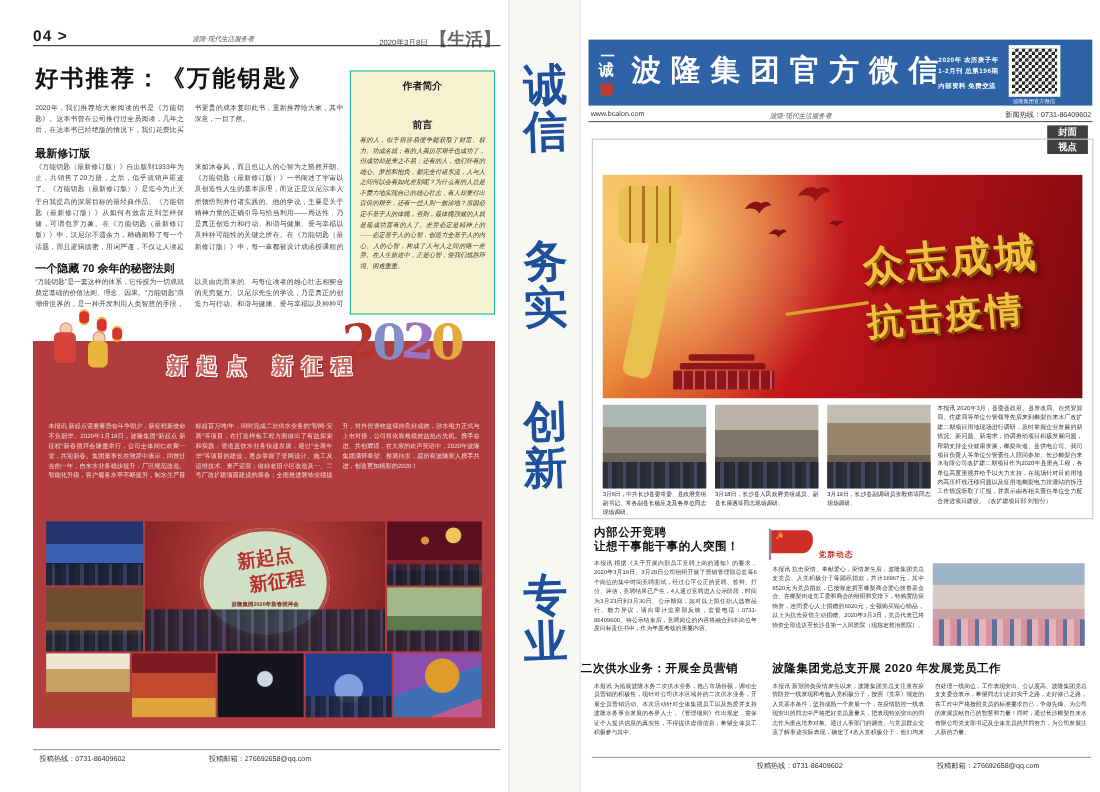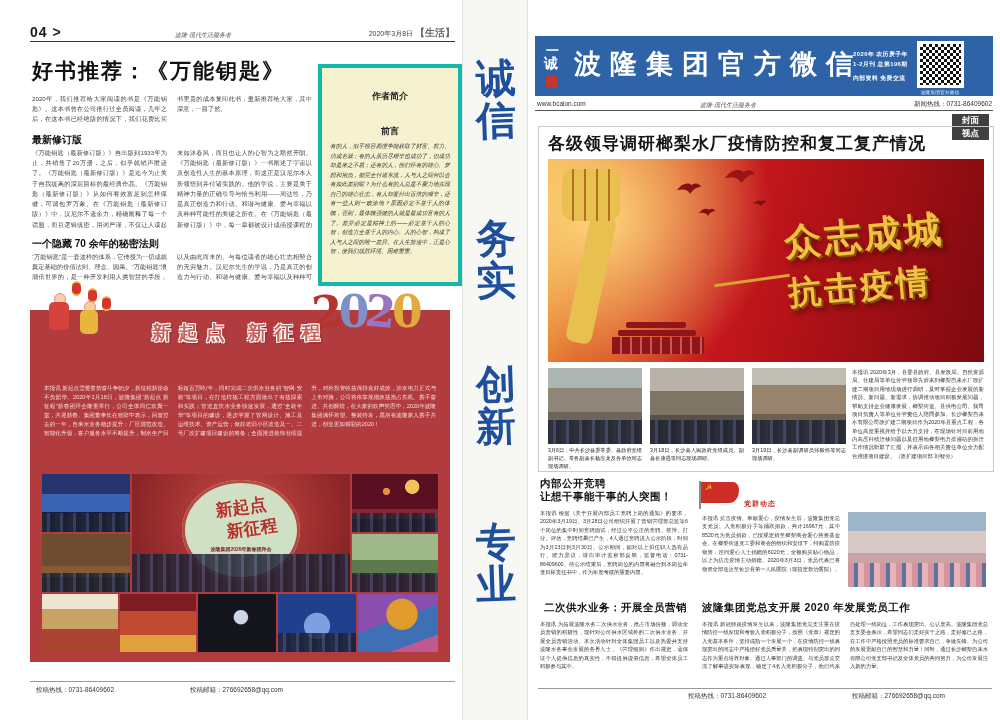--- a/index.html
+++ b/index.html
@@ -7,35 +7,35 @@
           font-family:"Liberation Sans",sans-serif;color:#333;}
   .abs{position:absolute;}
   .jt{text-align:justify;}
   .serif{font-family:"DejaVu Serif",serif;}
   .clip{overflow:hidden;}
 
   
   #lp-pageno{left:30px;top:24px;font-size:14px;font-weight:700;color:#1a1a1a;letter-spacing:1px;}
   #lp-slogan{left:175px;top:31px;font-size:6px;font-style:italic;color:#555;}
   #lp-date{left:318px;top:26px;width:137px;text-align:right;font-size:7px;color:#444;}
-  #lp-date .sect{font-size:10px;color:#666;font-family:Liberation Sans, sans-serif;font-weight:700;text-align:right;}
+  #lp-date .sect{font-size:16px;color:#666;font-family:Liberation Sans, sans-serif;font-weight:700;text-align:right;}
   #lp-rule{left:30px;top:41px;width:425px;height:1px;background:#333;}
 
   #bk-headline{left:32px;top:57px;font-size:21px;font-weight:800;color:#111;letter-spacing:2px;}
   .twocol{column-count:2;column-gap:10px;}
   .body6{font-size:6.2px;line-height:1.65;color:#444;}
   #bk-intro{left:32px;top:94px;width:280px;height:34px;}
   .subhead{font-size:10px;font-weight:800;color:#111;}
   #bk-s1-title{left:32px;top:133px;}
   #bk-s1-body{left:32px;top:148px;width:280px;height:84px;}
   #bk-s2-title{left:32px;top:237px;}
   #bk-s2-body{left:32px;top:252px;width:280px;height:36px;}
 
-  #author-box{left:318px;top:64px;width:144px;height:222px;background:#f6f2cf;border:4px solid #14b8a6;
-              box-sizing:border-box;padding:21px 8px;}
+  #author-box{left:318px;top:64px;width:132px;height:222px;background:#f6f2cf;border:1px solid #14b8a6;
+              box-sizing:border-box;padding:6px 8px;}
   .ab-title{text-align:center;font-weight:800;font-size:9px;color:#222;margin:1px 0 4px;}
   .ab-text{font-size:5.7px;line-height:1.68;color:#333;text-align:justify;font-family:"DejaVu Serif",serif;font-style:italic;}
   .book-cover{float:right;width:46px;height:60px;margin:1px 0 3px 4px;position:relative;border:1px solid #9a9a7a;
               background:linear-gradient(180deg,#2f6b3e 0 10%,#e9e6d8 10% 22%,#3c7d49 22% 58%,#efead9 58% 72%,#b23a31 72% 100%);}
   .book-cover .bc-title{position:absolute;left:0;top:24px;width:100%;text-align:center;font-size:7px;font-weight:800;color:#fff;
               text-shadow:0 0 1px #1c4427;}
 
   
   #gala{left:30px;top:310px;width:420px;height:352px;background:#b23b3e;}
   #gala-t1{left:30px;top:320px;width:420px;text-align:center;font-size:19px;font-weight:900;letter-spacing:8px;
@@ -145,21 +145,21 @@
   .flag-pole{position:absolute;left:0;top:0;width:2px;height:28px;background:#8a8a8a;}
   .flag-cloth{position:absolute;left:2px;top:1px;width:38px;height:21px;background:#cf2e26;border-radius:0 6px 10px 0/0 8px 12px 0;}
   .flag-emblem{position:absolute;left:6px;top:3px;color:#f4d03f;font-size:8px;line-height:8px;}
   #party-label{left:744px;top:499px;font-size:7px;font-weight:800;color:#c3342c;letter-spacing:1px;}
   #charity-title{left:776px;top:493px;width:214px;font-size:10px;}
   #charity-body{left:702px;top:514px;width:138px;height:74px;font-size:5.3px;line-height:1.6;text-align:justify;overflow:hidden;}
   #charity-photo{left:848px;top:512px;width:138px;height:75px;
      background:linear-gradient(180deg,#9db4c9 0 26%,#d8c9c4 26% 55%,#c9a3a8 55%);}
   #charity-photo.crowd::after{background:repeating-linear-gradient(90deg,#d88f9e 0 6px,#4a6a9a 6px 10px,#e8b9be 10px 16px);}
 
-  #water-t{left:544px;top:601px;}
+  #water-t{left:528px;top:601px;}
   #water-body{left:540px;top:620px;width:148px;height:64px;font-size:5.3px;line-height:1.6;text-align:justify;overflow:hidden;}
   #member-t{left:702px;top:601px;}
   #member-body{left:702px;top:620px;width:286px;height:64px;column-count:2;column-gap:10px;
                font-size:5.3px;line-height:1.6;text-align:justify;overflow:hidden;}
   #rp-footline{left:538px;top:688px;width:454px;height:1px;background:#999;}
   #rp-foot-hot{left:688px;top:692px;}
   #rp-foot-mail{left:852px;top:692px;}
   .dove{position:absolute;}
 </style>
 </head>
@@ -253,21 +253,20 @@
   <div class="abs" id="rp-web">www.bcalon.com</div>
   <div class="abs serif" id="rp-slogan">波隆·现代生活服务者</div>
   <div class="abs" id="rp-hotline">新闻热线：0731-86409602</div>
   <div class="abs" id="rp-subrule"></div>
   <div class="abs" id="rp-tag">
     <span style="display:block;">封面</span>
     <span style="display:block;">视点</span>
   </div>
 
   <div class="abs" id="storybox"></div>
-  <div class="abs" id="story-headline">各级领导调研榔梨水厂疫情防控和复工复产情况</div>
 
   <div class="abs" id="poster">
     <div class="fist-arm"></div>
     <div class="fist-hand"></div>
     <svg class="dove" style="left:128px;top:22px;" width="26" height="16" viewBox="0 0 26 16">
         <path d="M1 9 C6 2 12 1 16 4 C20 1 24 3 25 6 C20 6 18 8 14 13 C12 8 6 8 1 9 Z" fill="#8a1013"></path>
       </svg>
     <svg class="dove" style="left:175px;top:8px;" width="34" height="20" viewBox="0 0 26 16">
         <path d="M1 9 C6 2 12 1 16 4 C20 1 24 3 25 6 C20 6 18 8 14 13 C12 8 6 8 1 9 Z" fill="#9c1416"></path>
       </svg>

